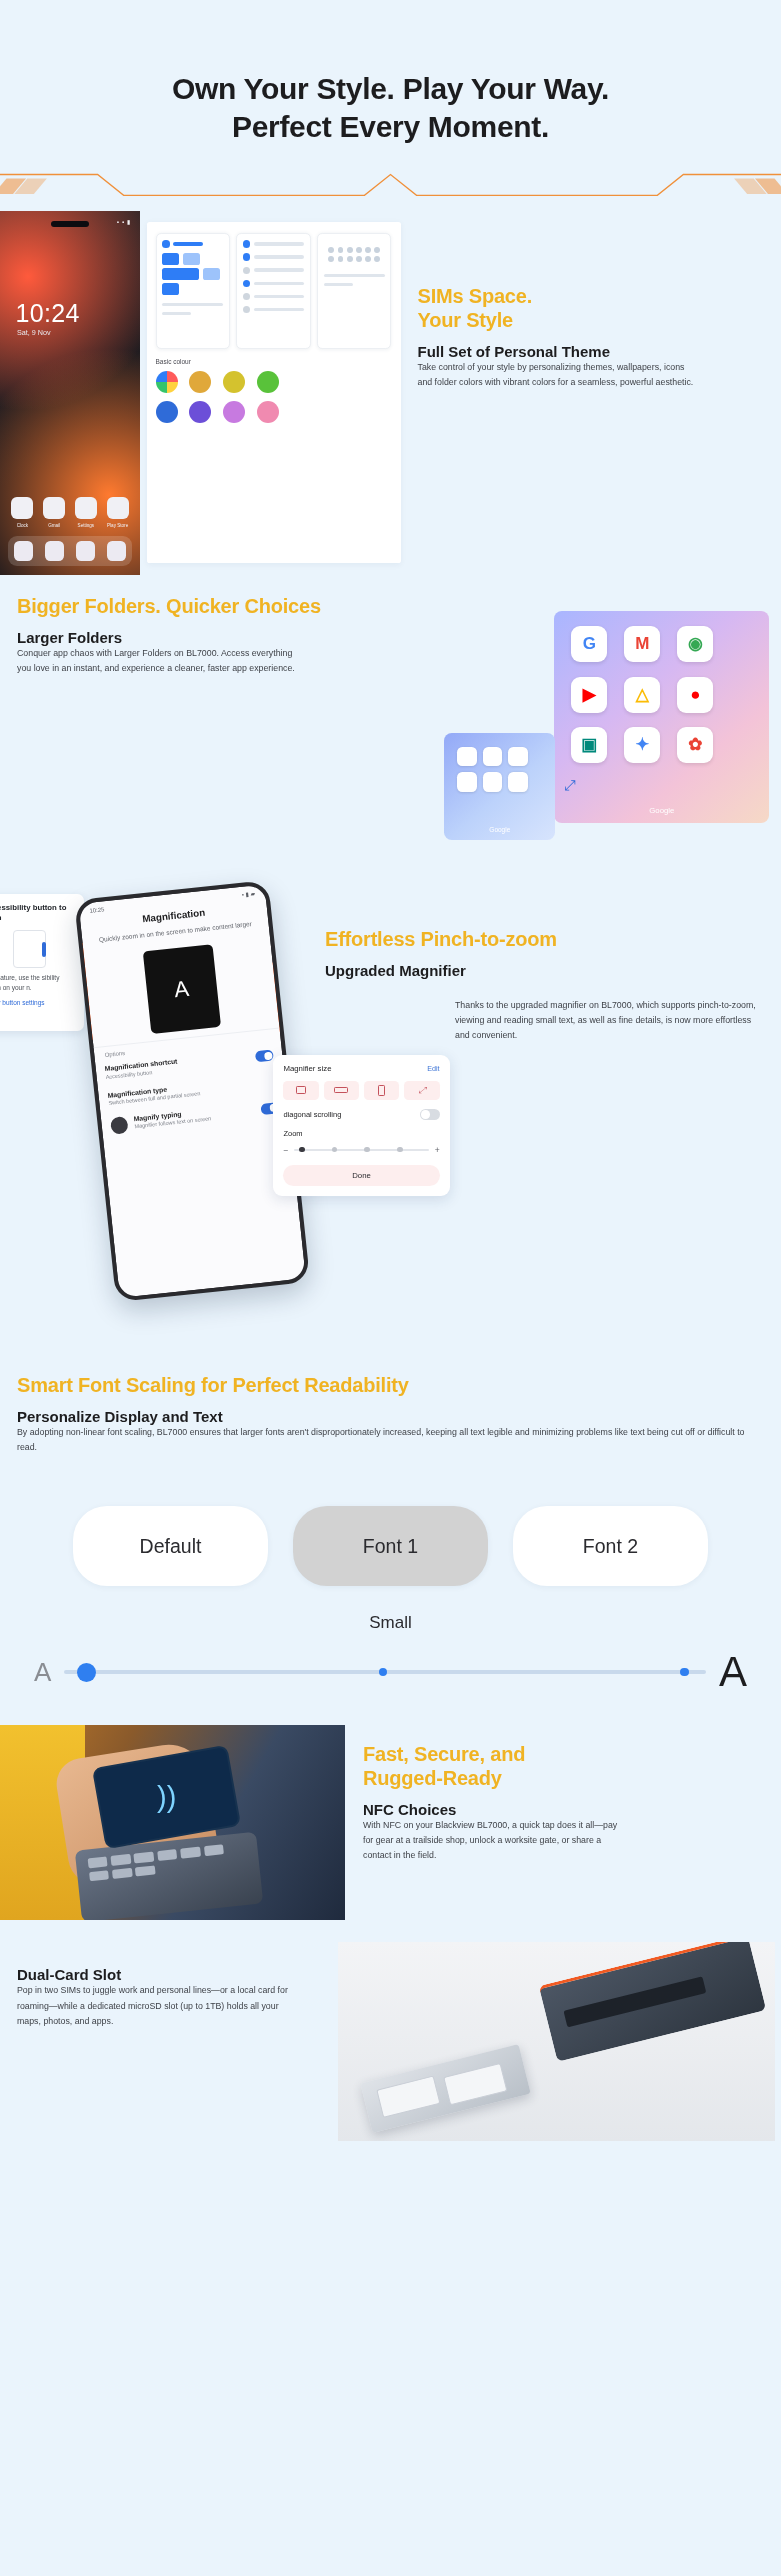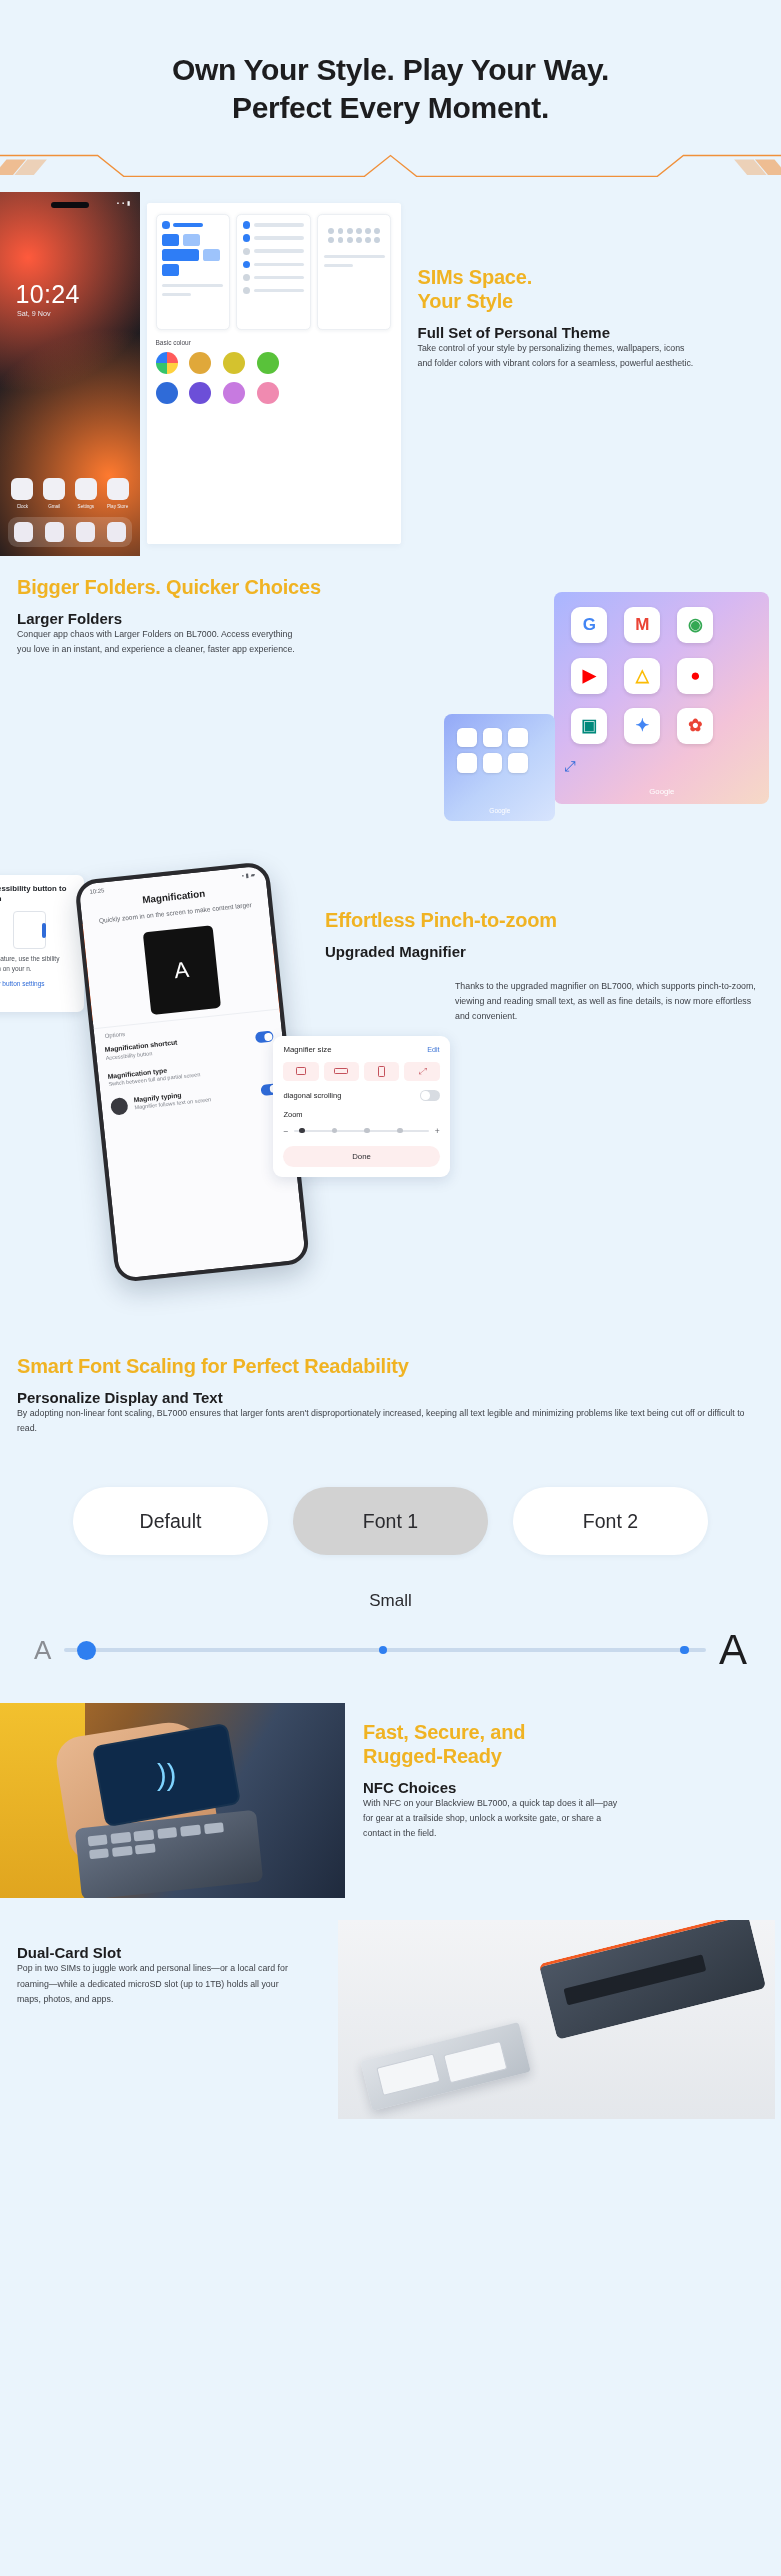--- a/index.html
+++ b/index.html
@@ -8,21 +8,21 @@
     font-family: "Liberation Sans", sans-serif;
     background: #eaf4fc;
     color: #1d1d1f;
     -webkit-font-smoothing: antialiased;
   }
   .page { width: 781px; position: relative; overflow: hidden; }
 
   
   .hero {
     background: #eaf4fc;
-    padding: 51px 0 17px;
+    padding: 70px 0 17px;
     text-align: center;
   }
   .hero h1 {
     font-size: 30px;
     line-height: 1.28;
     font-weight: 700;
     letter-spacing: -0.3px;
   }
   .divider-wrap { height: 47px; position: relative; }
   .divider-wrap svg { display: block; }
@@ -229,26 +229,26 @@
     color:#2a2a2e; font-size: 7.8px; display:flex;align-items:center;justify-content:center;
   }
   .sec-magnifier .text { position:absolute; left: 325px; top: 46px; width: 443px;}
   .sec-magnifier .text .body-copy { max-width: 306px; margin-left: 130px; margin-top: 19.5px;}
 
   
   .sec-font { padding: 23.4px 17px 0; }
   .sec-font .body-copy { max-width: 735px; }
   .font-cards { display:flex; gap: 25px; justify-content:center; margin-top: 51px;}
   .font-card {
-    width: 195px; height: 68px; border-radius: 34px; background:#fff;
+    width: 195px; height: 80px; border-radius: 34px; background:#fff;
     display:flex; align-items:center; justify-content:center;
     font-size: 19.5px; color:#2b2b2f; box-shadow: 0 1.3px 6.5px rgba(20,50,90,.06);
   }
   .font-card.active { background:#d2d2d2; }
-  .font-small-label { text-align:center; font-size: 17px; margin-top: 36px; color:#2b2b2f;}
+  .font-small-label { text-align:center; font-size: 17px; margin-top: 27px; color:#2b2b2f;}
   .font-slider { display:flex; align-items:center; gap: 13px; margin: 22px 17px 0;}
   .font-slider .a-sm { font-size: 26px; color:#8a8d93; }
   .font-slider .a-lg { font-size: 42px; color:#1d1d1f; line-height:0.8;}
   .fs-track { flex:1; height: 4.6px; background:#c8d9ec; border-radius:2.6px; position:relative;}
   .fs-track .knob { position:absolute; top:-7.2px; left:2%; width:19px;height:19px;border-radius:50%;background:#2f7ff0;}
   .fs-track .dot { position:absolute; top:-2px; width:8.5px;height:8.5px;border-radius:50%;background:#2f7ff0;}
   .fs-track .dot.m { left:49%; } .fs-track .dot.e { left:96%; }
 
   
   .sec-nfc { display:flex; margin-top: 36px; height: 195px; }

